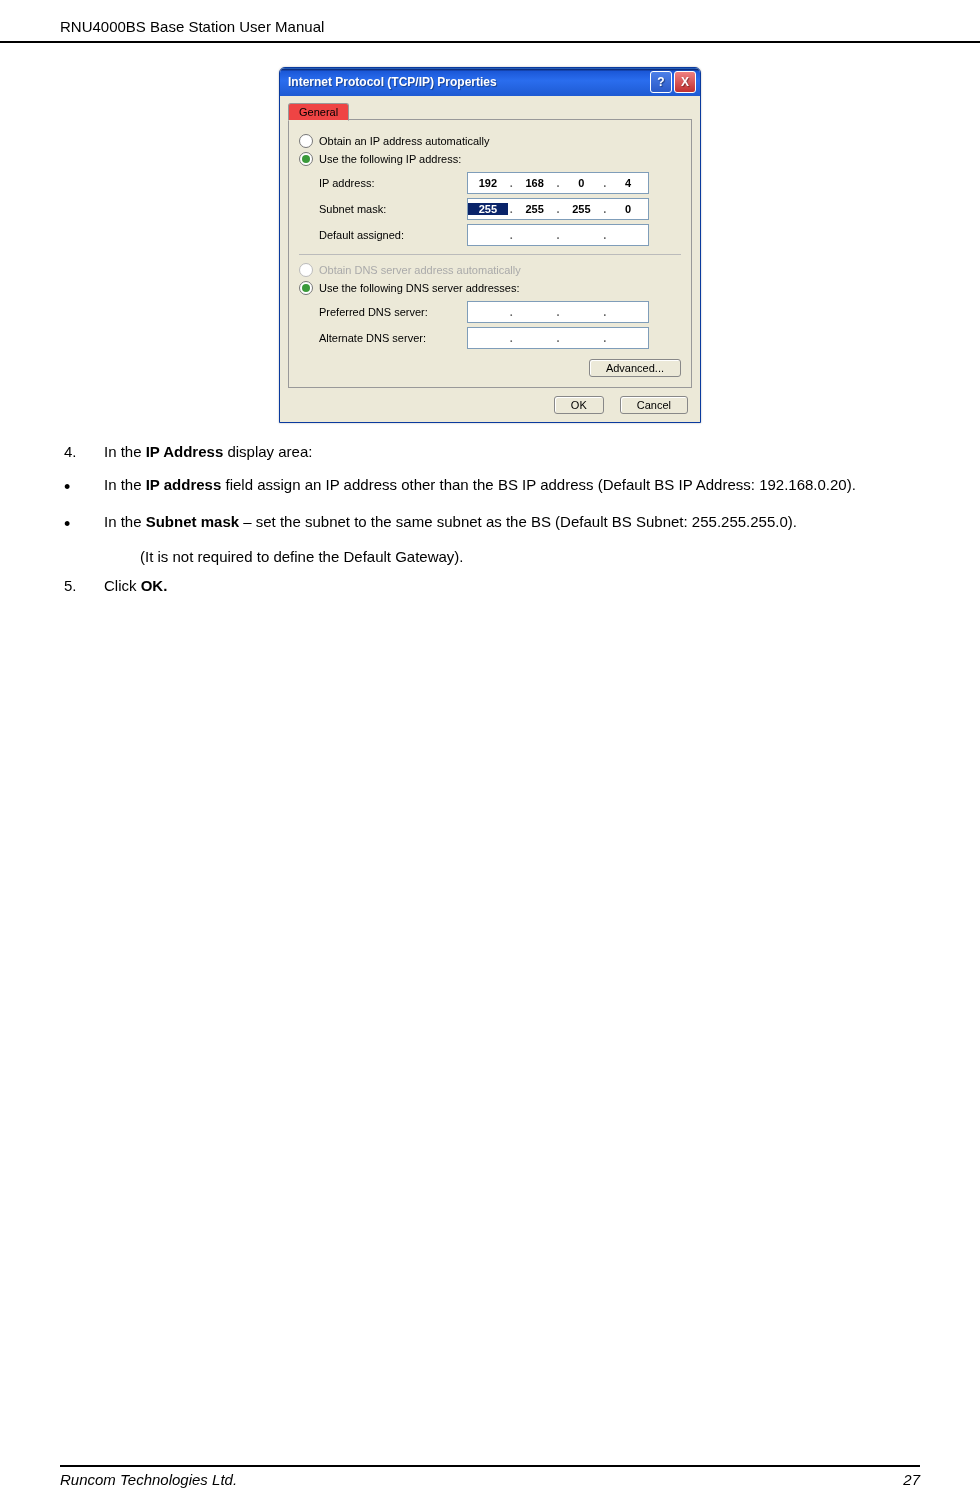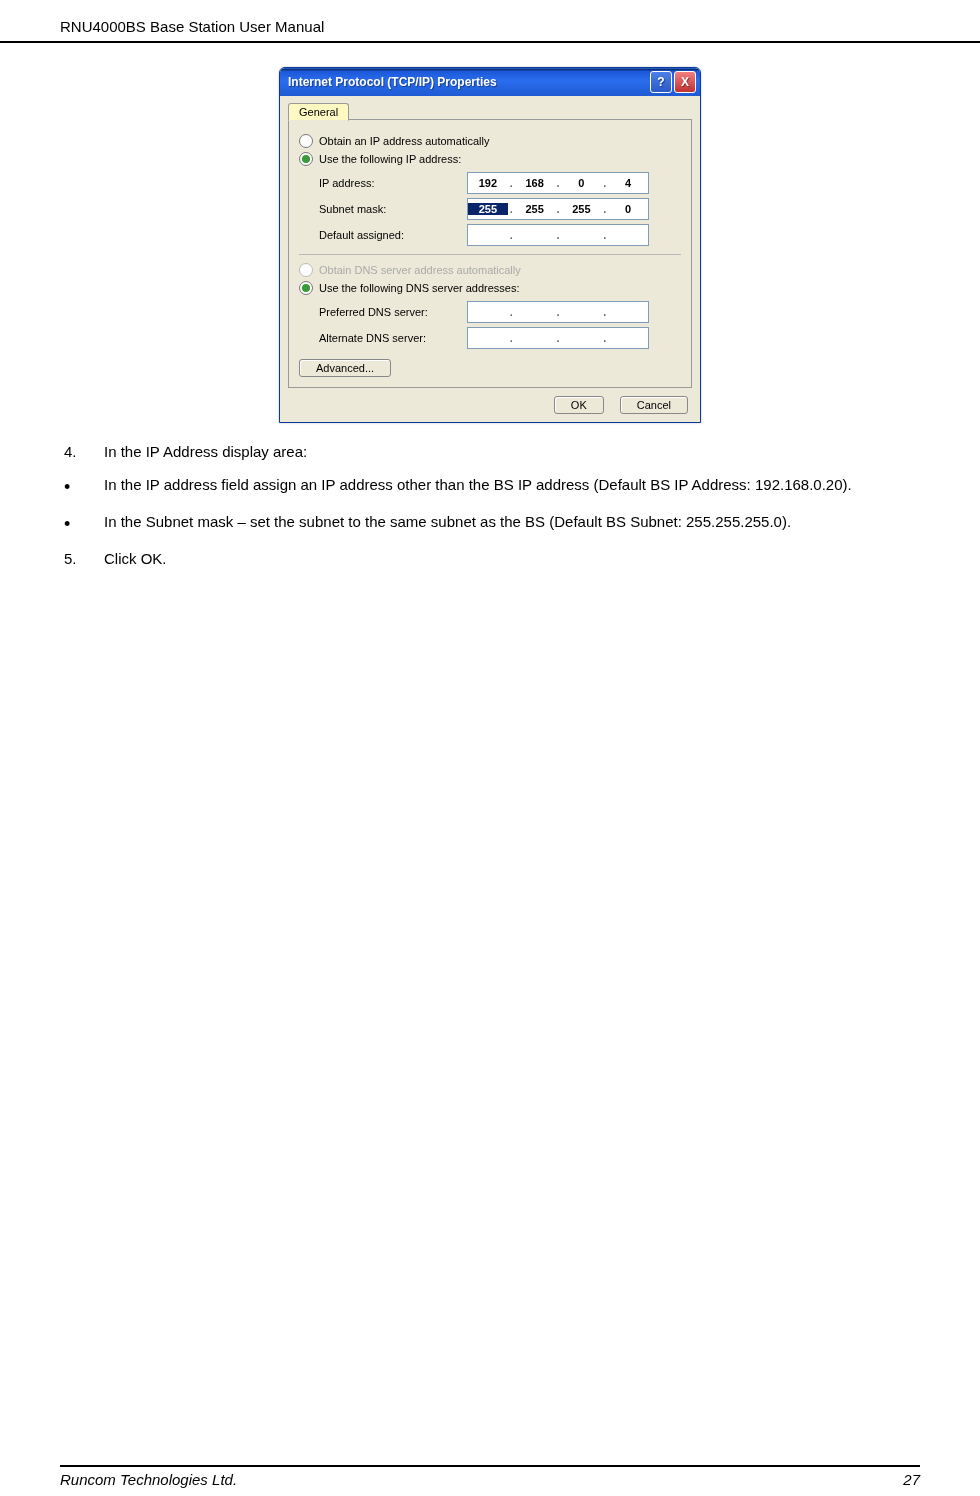--- a/index.html
+++ b/index.html
@@ -64,21 +64,21 @@
     background: linear-gradient(#f08080,#c03030);
   }
   .xp-body {
     padding: 6px 8px 8px 8px;
   }
   .tab-strip {
     display: flex;
     margin-bottom: -1px;
   }
   .tab {
-    background: #fef9c3;
+    background: #ef4444;
     border: 1px solid #999;
     border-bottom: 1px solid #ece9d8;
     border-radius: 3px 3px 0 0;
     padding: 2px 10px;
     font-size: 11px;
     position: relative;
     top: 1px;
   }
   .tab-panel {
     border: 1px solid #999;
@@ -130,21 +130,21 @@
     flex: 1; text-align: center;
   }
   .ip-oct.sel {
     background: #0a246a; color: #fff;
   }
   .ip-dot { padding: 0 2px; color: #666; }
   .group-sep {
     border: none; border-top: 1px solid #bbb; margin: 8px 0;
   }
   .adv-row {
-    display: flex; justify-content: flex-start; margin-top: 10px;
+    display: flex; justify-content: flex-end; margin-top: 10px;
   }
   .xp-button {
     background: #ece9d8;
     border: 1px solid #888;
     border-radius: 3px;
     padding: 2px 16px;
     font-size: 11px;
     font-family: Tahoma, sans-serif;
     box-shadow: inset 1px 1px 0 #fff;
   }
@@ -179,21 +179,21 @@
     bottom: 8px;
     left: 60px; right: 60px;
     border-top: 2px solid #000;
     padding-top: 4px;
     display: flex;
     justify-content: space-between;
     font-style: italic;
     font-family: Arial, sans-serif;
     font-size: 15px;
   }
-  b.u { font-weight: normal; }
+  b.u { font-weight: bold; }
 </style>
 </head>
 <body>
 
 <div class="header">
   <span>RNU4000BS Base Station User Manual</span>
 </div>
 
 <div class="content">
 
@@ -331,20 +331,21 @@
       </div>
     </div>
 
     <div class="step-row">
       <div class="step-num bullet"></div>
       <div class="step-body justify">
         <span>In the </span><b class="u">Subnet mask</b><span> – set the subnet to the same subnet as the BS (Default BS Subnet: 255.255.255.0).</span>
       </div>
     </div>
 
+    <div class="indent-note">(It is not required to define the Default Gateway).</div>
 
     <div class="step-row">
       <div class="step-num">5.</div>
       <div class="step-body">
         <span>Click </span><b class="u">OK.</b>
       </div>
     </div>
 
   </div>
 </div>

